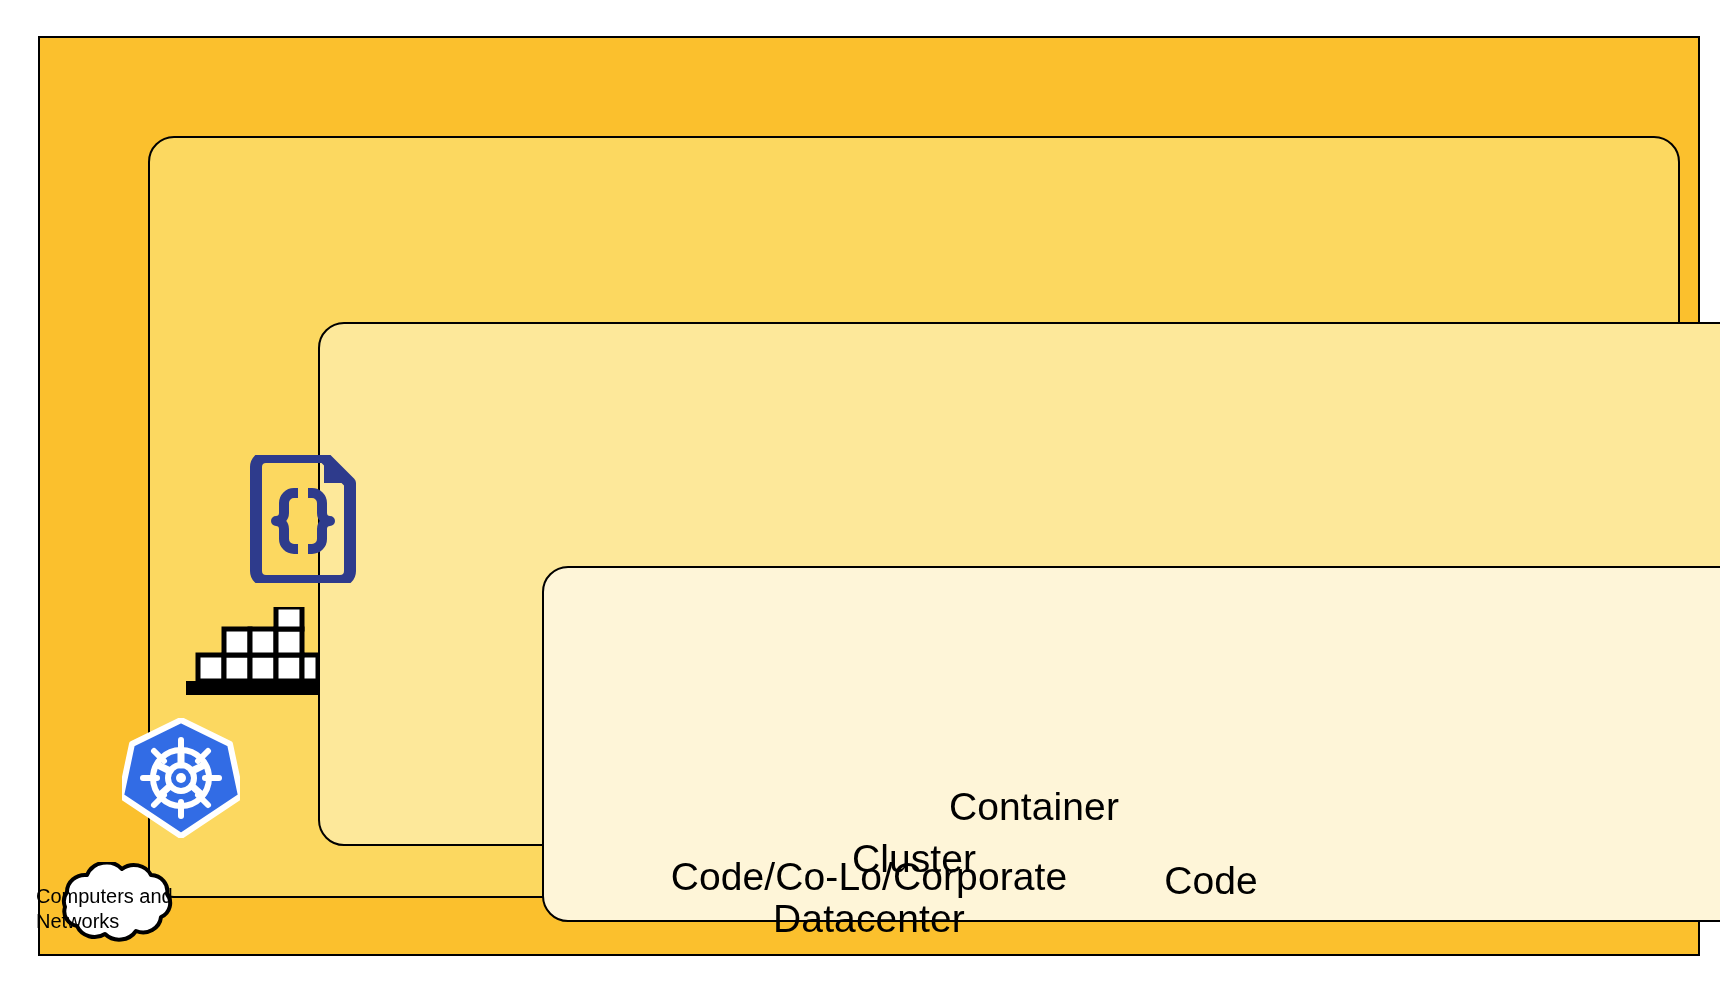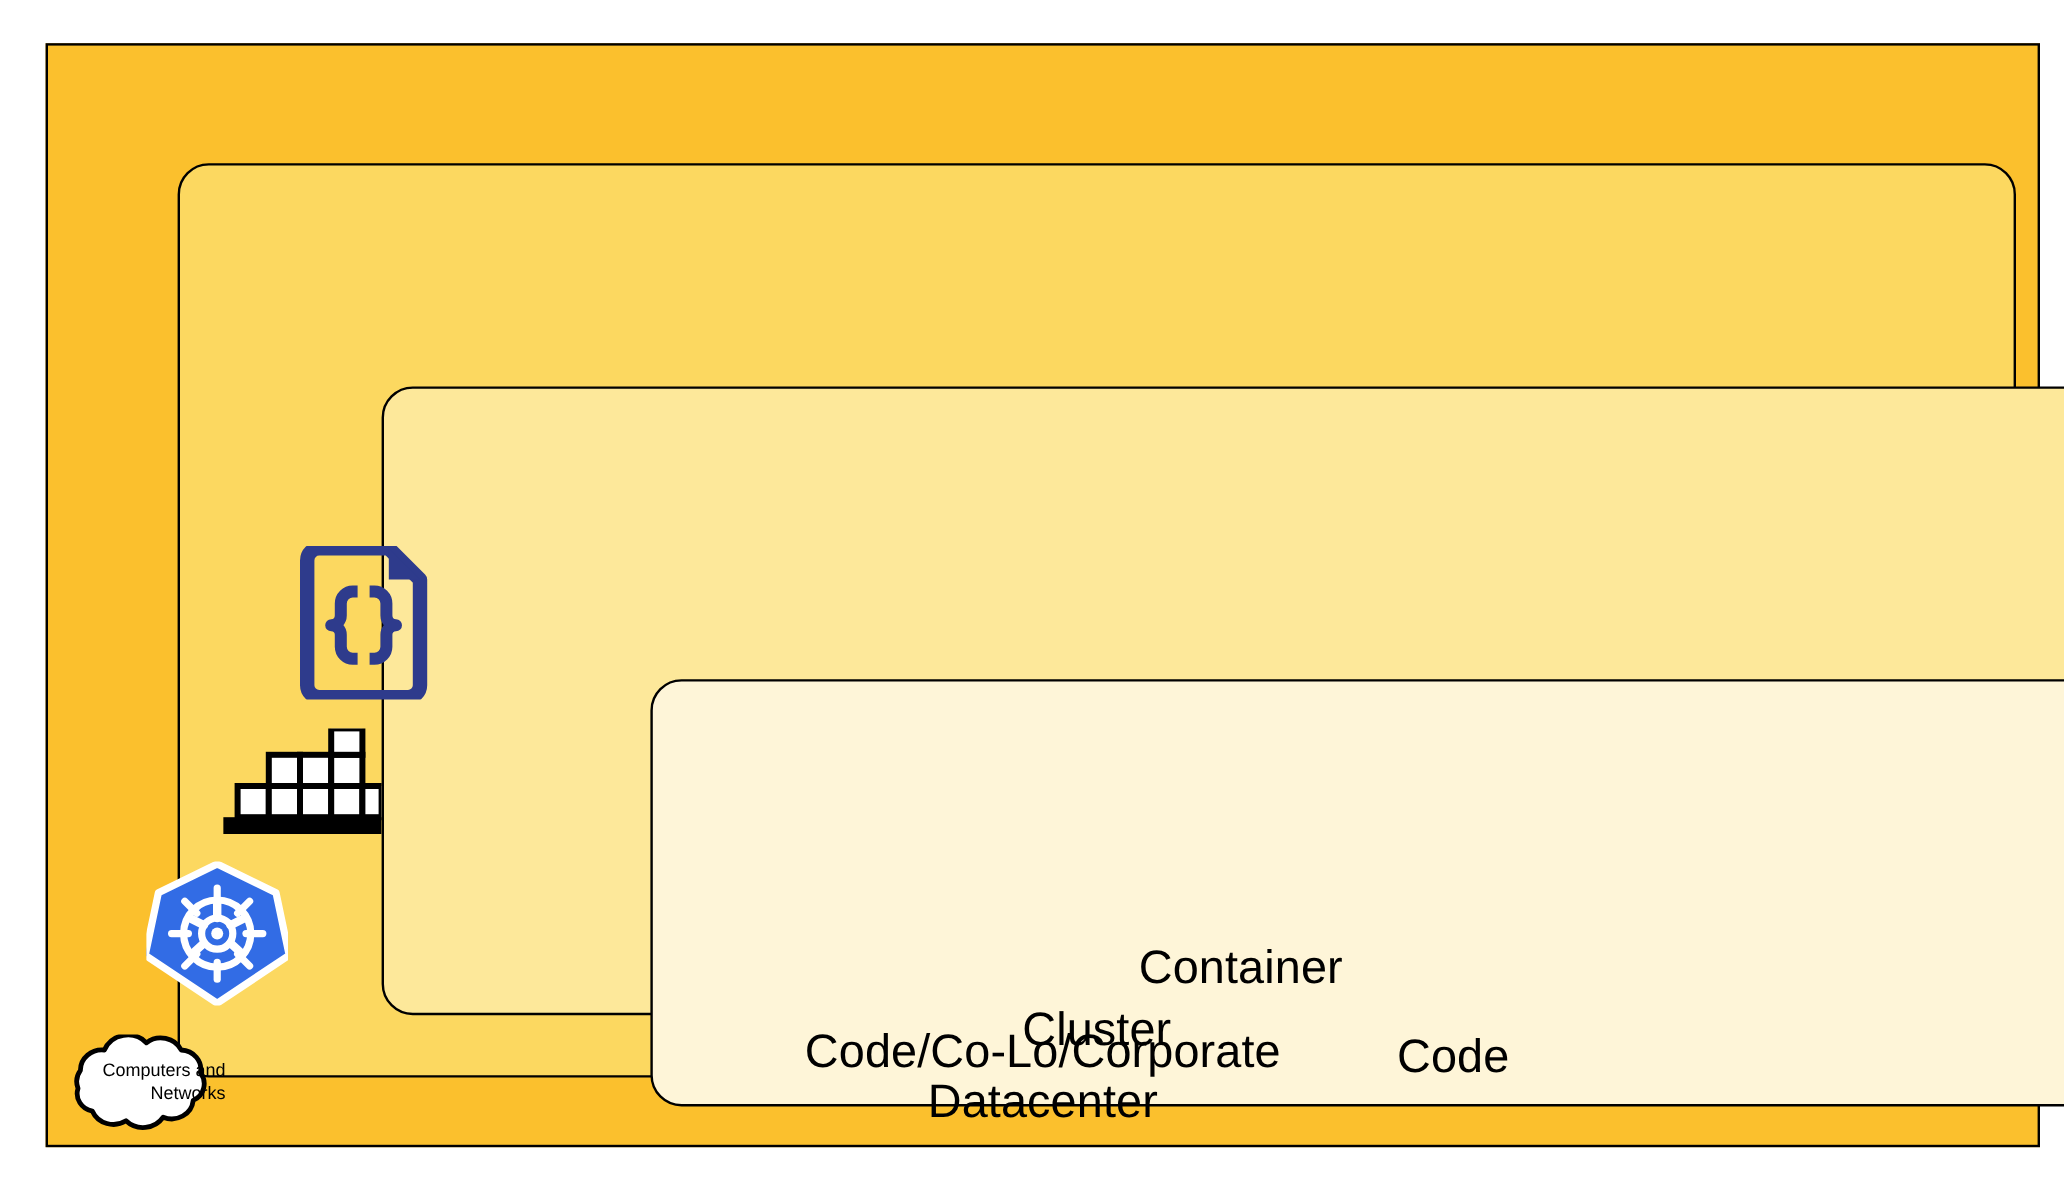--- a/index.html
+++ b/index.html
@@ -95,22 +95,22 @@
     left: 36px;
     top: 862px;
     width: 152px;
     height: 90px;
   }
   .cloud-label {
     position: absolute;
     left: 0;
     top: 22px;
     width: 152px;
-    text-align: right;
-    font-size: 15px;
+    text-align: left;
+    font-size: 20px;
     line-height: 1.25;
     color: #000000;
     white-space: pre-line;
     pointer-events: none;
   }
 </style>
 </head>
 <body>
 
 <div class="canvas">

